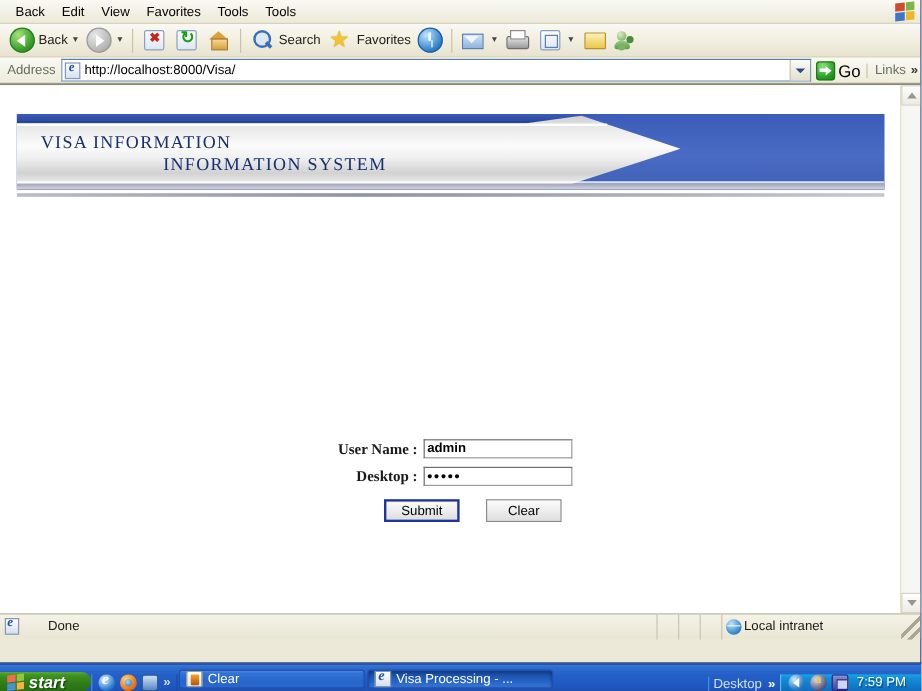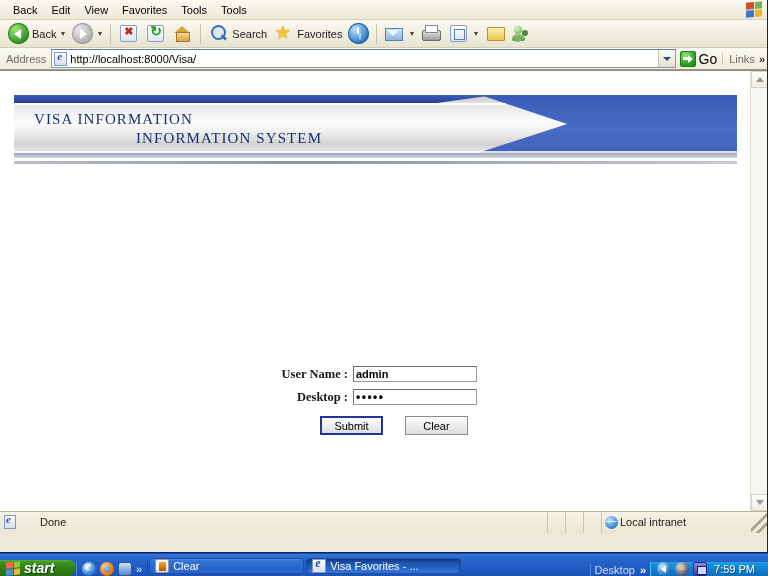--- a/index.html
+++ b/index.html
@@ -737,21 +737,21 @@
       <span class="ql ql-ff"></span>
       <span class="ql ql-misc"></span>
       <span class="ql-chev">»</span>
     </div>
     <div class="tb-task">
       <span class="t-ico t-ico-tomcat"></span>
       <span>Clear</span>
     </div>
     <div class="tb-task active">
       <span class="t-ico t-ico-ie"></span>
-      <span>Visa Favorites - ...</span>
+      <span>Visa Processing - ...</span>
     </div>
     <div id="desktop-band">
       <span>Desktop</span>
       <span class="chev">»</span>
     </div>
     <div id="tray">
       <span class="tray-ic tray-shield"></span>
       <span class="tray-ic tray-a"></span>
       <span class="tray-ic tray-net"></span>
       <span id="clock">7:59 PM</span>

